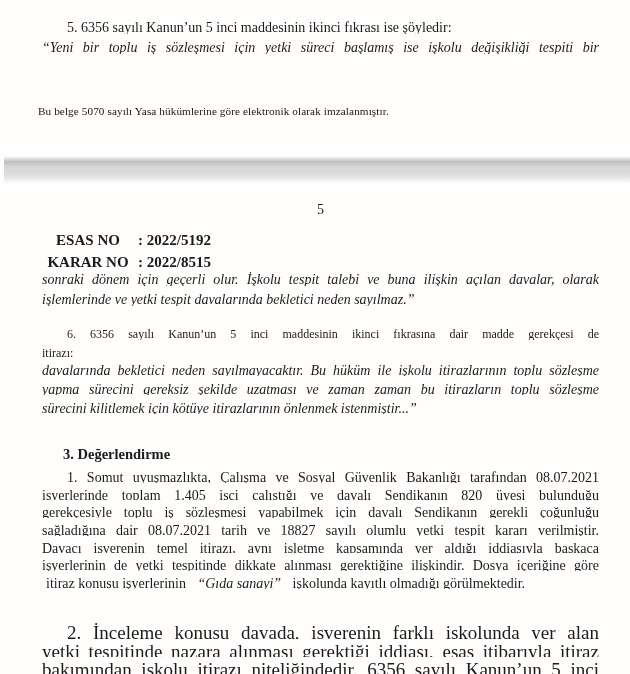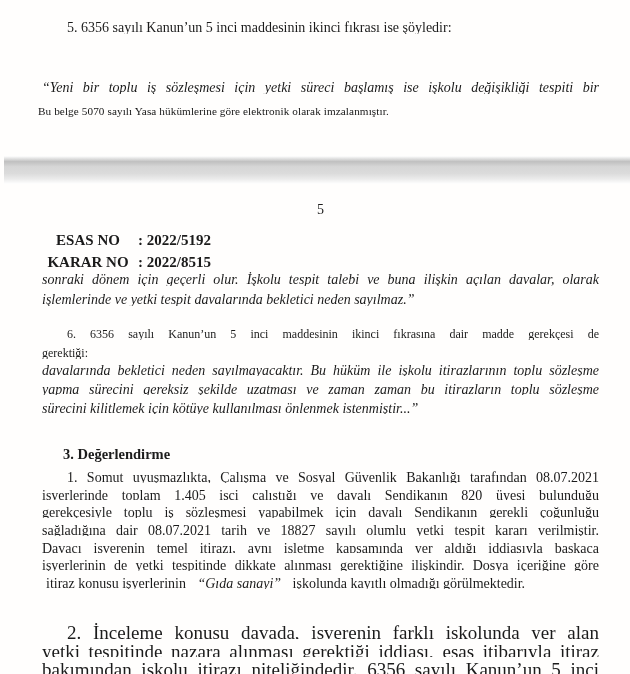--- a/index.html
+++ b/index.html
@@ -8,21 +8,21 @@
     position: relative;
     overflow: hidden;
     background: #fffefd;
     font-family: "Liberation Serif", serif;
     color: #1b1b1b;
   }
   .abs { position: absolute; left: 30px; right: 27px; }
   .line { overflow: hidden; }
   .justify { text-align: justify; text-align-last: justify; }
   .indent { text-indent: 25px; }
-  .it { font-style: italic; margin-top: 40px; }
+  .it { font-style: italic; }
 
   #page-prev, #page-cur { position: absolute; left: 0; right: 0; background: transparent; }
   #page-prev { top: 0; height: 152px; }
   #page-cur { top: 180px; height: 494px; }
 
   #tail { top: 6px; }
   #tail .line { font-size: 14px; line-height: 20px; height: 20px; }
 
   #sig { top: 97px; font-size: 11.2px; color: #151515; letter-spacing: 0.1px; }
 
@@ -86,27 +86,27 @@
     </div>
   </div>
 
   <div class="abs" id="qprev">
       <div class="line justify">sonraki dönem için geçerli olur. İşkolu tespit talebi ve buna ilişkin açılan davalar, olarak</div>
       <div class="line">işlemlerinde ve yetki tespit davalarında bekletici neden sayılmaz.”</div>
     </div>
 
   <div class="abs" id="item6">
       <div class="line justify indent">6. 6356 sayılı Kanun’un 5 inci maddesinin ikinci fıkrasına dair madde gerekçesi de</div>
-      <div class="line">gerektiği:</div>
+      <div class="line">itirazı:</div>
     </div>
 
   <div class="abs" id="qrat">
       <div class="line justify">davalarında bekletici neden sayılmayacaktır. Bu hüküm ile işkolu itirazlarının toplu sözleşme</div>
       <div class="line justify">yapma sürecini gereksiz şekilde uzatması ve zaman zaman bu itirazların toplu sözleşme</div>
-      <div class="line">sürecini kilitlemek için kötüye kullanılması önlenmek istenmiştir...”</div>
+      <div class="line">sürecini kilitlemek için kötüye itirazlarının önlenmek istenmiştir...”</div>
     </div>
 
   <div class="abs" id="heading">3. Değerlendirme</div>
 
   <div class="abs" id="para1">
       <div class="line justify indent">1. Somut uyuşmazlıkta, Çalışma ve Sosyal Güvenlik Bakanlığı tarafından 08.07.2021</div>
       <div class="line justify">işyerlerinde toplam 1.405 işçi çalıştığı ve davalı Sendikanın 820 üyesi bulunduğu</div>
       <div class="line justify">gerekçesiyle toplu iş sözleşmesi yapabilmek için davalı Sendikanın gerekli çoğunluğu</div>
       <div class="line justify">sağladığına dair 08.07.2021 tarih ve 18827 sayılı olumlu yetki tespit kararı verilmiştir.</div>
       <div class="line justify">Davacı işverenin temel itirazı, aynı işletme kapsamında yer aldığı iddiasıyla başkaca</div>

